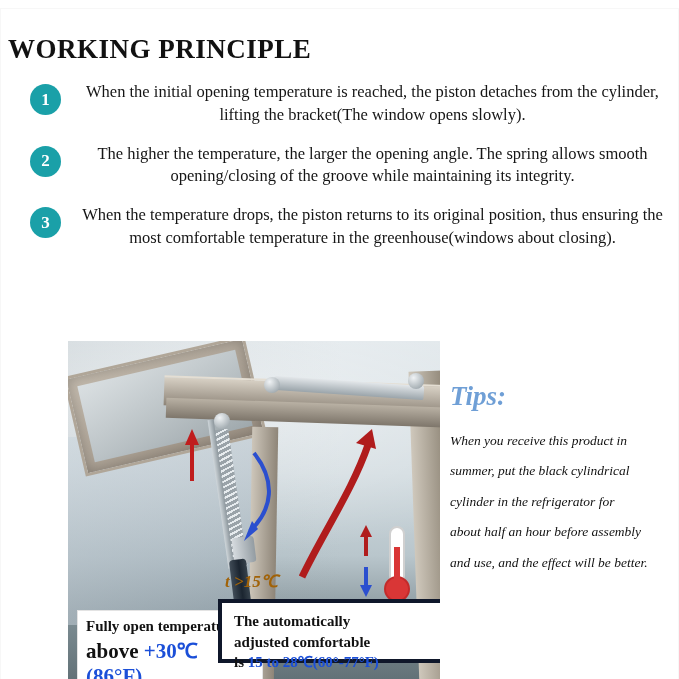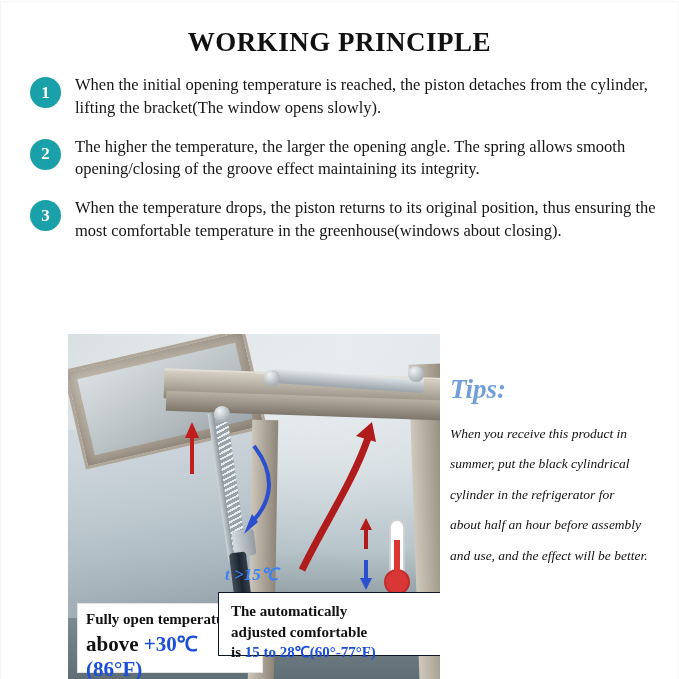--- a/index.html
+++ b/index.html
@@ -7,28 +7,27 @@
     width:679px;height:679px;
     background:#ffffff;
     font-family:"Liberation Serif", serif;
     overflow:hidden;
     position:relative;
   }
   .page{position:relative;width:679px;height:679px;}
 
   
   .title{
-    text-align:center;
     font-family:"Liberation Serif", serif;
     font-weight:bold;
     font-size:27px;
     letter-spacing:0.5px;
     color:#111111;
     padding-top:26px;
-    margin:1px;
+    margin:8px;
   }
 
   
   .steps{
     margin-top:16px;
     padding-left:30px;
     padding-right:8px;
   }
   .step{
     position:relative;
@@ -48,20 +47,21 @@
     display:flex;align-items:center;justify-content:center;
     margin-right:14px;
     margin-top:3px;
   }
   .step-text{
     font-family:"Liberation Serif", serif;
     font-size:16.5px;
     line-height:1.38;
     color:#151515;
     max-width:595px;
+    text-align:center;
   }
 
   
   .photo{
     position:absolute;
     left:68px;top:333px;
     width:611px;height:346px;
     overflow:hidden;
   }
   
@@ -181,21 +181,21 @@
   }
   .joint{
     position:absolute;width:16px;height:16px;border-radius:50%;
     background:radial-gradient(circle at 35% 30%,#f0f3f5,#8c979d);
   }
   svg.overlay{position:absolute;left:0;top:0;width:611px;height:346px;}
 
   
   .t-label{
     position:absolute;left:157px;top:228px;
-    color:#3b82f6;
+    color:#a16207;
     font-family:"Liberation Serif", serif;
     font-weight:bold;
     font-style:italic;
     font-size:17px;
   }
 
   
   .cap-left{
     position:absolute;
     left:9px;top:269px;width:186px;height:70px;
@@ -211,21 +211,21 @@
   }
   .cap-left .l2{
     font-family:"Liberation Serif", serif;
     font-weight:bold;font-size:21px;color:#111;
   }
   .blue{color:#1b4fd8;}
   .cap-right{
     position:absolute;
     left:150px;top:258px;width:230px;height:64px;
     background:#ffffff;
-    border:1px solid #0f172a;
+    border:4px solid #0f172a;
     box-sizing:border-box;
     padding:8px 6px 0 12px;
   }
   .cap-right div{
     font-family:"Liberation Serif", serif;
     font-weight:bold;font-size:15px;color:#111;
     line-height:1.38;
   }
   .edge-shadow{
     position:absolute;left:0;top:0;width:679px;height:679px;
@@ -242,21 +242,21 @@
 
   <div class="steps">
 
     <div class="step">
       <div class="badge">1</div>
       <div class="step-text">When the initial opening temperature is reached, the piston detaches from the cylinder, lifting the bracket(The window opens slowly).</div>
     </div>
 
     <div class="step">
       <div class="badge">2</div>
-      <div class="step-text">The higher the temperature, the larger the opening angle. The spring allows smooth opening/closing of the groove effect maintaining its integrity.</div>
+      <div class="step-text">The higher the temperature, the larger the opening angle. The spring allows smooth opening/closing of the groove while maintaining its integrity.</div>
     </div>
 
     <div class="step">
       <div class="badge">3</div>
       <div class="step-text">When the temperature drops, the piston returns to its original position, thus ensuring the most comfortable temperature in the greenhouse(windows  about closing).</div>
     </div>
 
   </div>
 
   <div class="photo">

